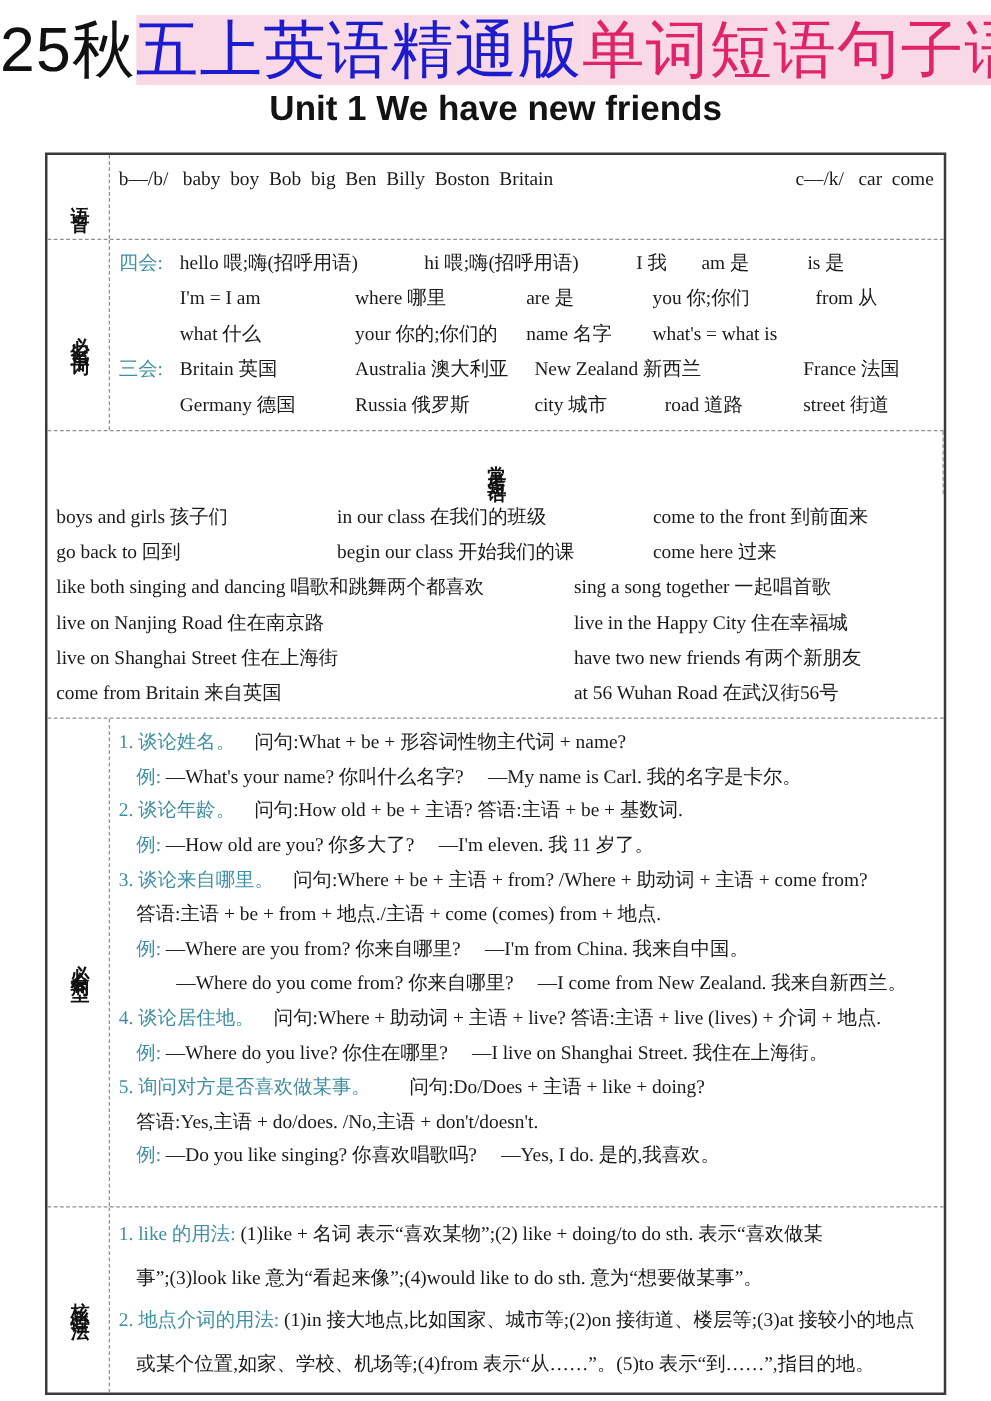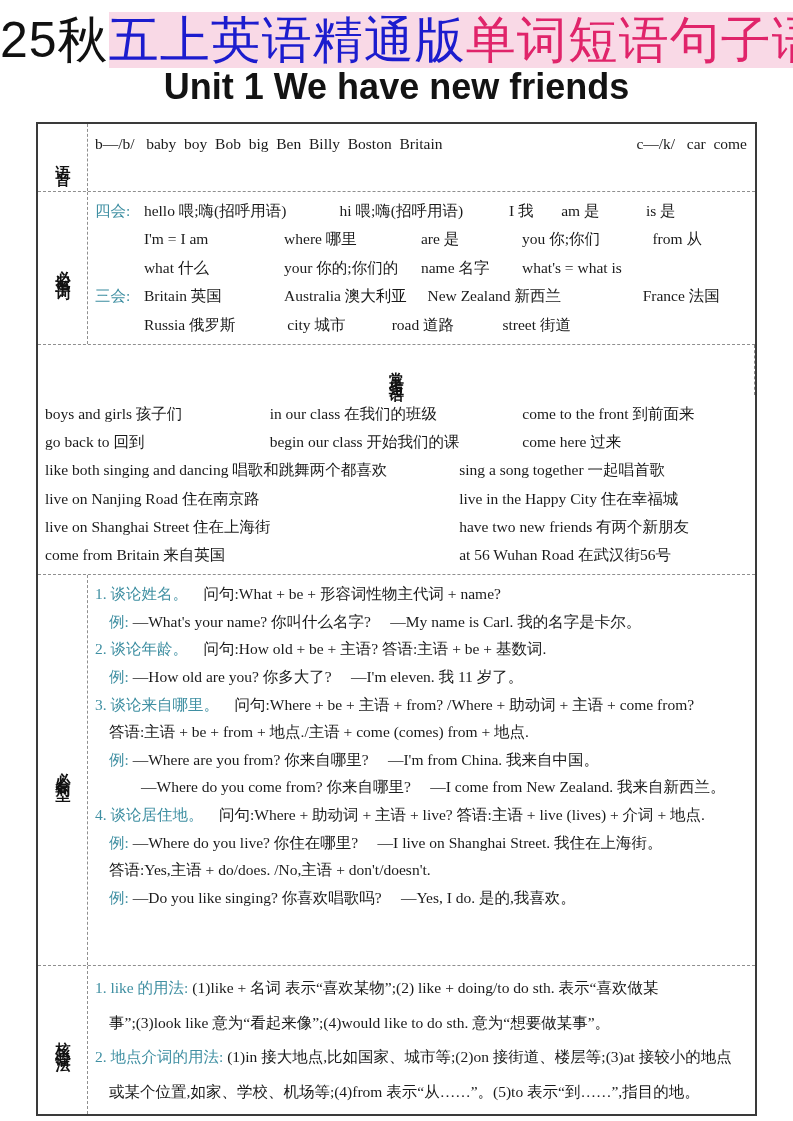--- a/index.html
+++ b/index.html
@@ -16,21 +16,21 @@
   .title{
     font-family:"Liberation Sans","DejaVu Sans",sans-serif;
     font-weight:400;font-size:50px;line-height:48px;letter-spacing:1px;
     white-space:nowrap;
   }
   .title .t-black{color:#111;}
   .title .t-blue{color:var(--title-blue);background:var(--hl-pink);}
   .title .t-red{color:var(--title-red);background:var(--hl-pink);}
   .subtitle{
     font-family:"Liberation Sans","DejaVu Sans",sans-serif;
-    font-weight:700;font-size:36px;line-height:46px;color:#131313;letter-spacing:0px;
+    font-weight:700;font-size:28px;line-height:46px;color:#131313;letter-spacing:0px;
   }
 
   
   .tbl{
     margin:12px 36px 0 36px;
     border:2px solid #3a3a3a;
     background:#fff;
   }
   .t-row{display:flex;align-items:stretch;}
   .t-row + .t-row{border-top:1px dashed #8f8f8f;}
@@ -83,21 +83,21 @@
           <div class="line"><span class="seg">b—/b/   baby  boy  Bob  big  Ben  Billy  Boston  Britain</span><span class="seg seg-right">c—/k/   car  come</span></div>
         </div>
       </div>
       <div class="t-row row-words">
         <div class="t-label">必记单词</div>
         <div class="t-content">
           <div class="line"><span class="seg accent" style="flex: 0 0 7.5%;">四会:</span><span class="seg" style="flex: 0 0 30%;">hello 喂;嗨(招呼用语)</span><span class="seg" style="flex: 0 0 26%;">hi 喂;嗨(招呼用语)</span><span class="seg" style="flex: 0 0 8%;">I 我</span><span class="seg" style="flex: 0 0 13%;">am 是</span><span class="seg">is 是</span></div>
           <div class="line"><span class="seg" style="flex: 0 0 7.5%;"></span><span class="seg" style="flex: 0 0 21.5%;">I'm = I am</span><span class="seg" style="flex: 0 0 21%;">where 哪里</span><span class="seg" style="flex: 0 0 15.5%;">are 是</span><span class="seg" style="flex: 0 0 20%;">you 你;你们</span><span class="seg">from 从</span></div>
           <div class="line"><span class="seg" style="flex: 0 0 7.5%;"></span><span class="seg" style="flex: 0 0 21.5%;">what 什么</span><span class="seg" style="flex: 0 0 21%;">your 你的;你们的</span><span class="seg" style="flex: 0 0 15.5%;">name 名字</span><span class="seg">what's = what is</span></div>
           <div class="line"><span class="seg accent" style="flex: 0 0 7.5%;">三会:</span><span class="seg" style="flex: 0 0 21.5%;">Britain 英国</span><span class="seg" style="flex: 0 0 22%;">Australia 澳大利亚</span><span class="seg" style="flex: 0 0 33%;">New Zealand 新西兰</span><span class="seg">France 法国</span></div>
-          <div class="line"><span class="seg" style="flex: 0 0 7.5%;"></span><span class="seg" style="flex: 0 0 22%;">Russia 俄罗斯</span><span class="seg" style="flex: 0 0 16%;">city 城市</span><span class="seg" style="flex: 0 0 17%;">road 道路</span><span class="seg">street 街道</span></div>
+          <div class="line"><span class="seg" style="flex: 0 0 7.5%;"></span><span class="seg" style="flex: 0 0 21.5%;">Germany 德国</span><span class="seg" style="flex: 0 0 22%;">Russia 俄罗斯</span><span class="seg" style="flex: 0 0 16%;">city 城市</span><span class="seg" style="flex: 0 0 17%;">road 道路</span><span class="seg">street 街道</span></div>
         </div>
       </div>
       <div class="t-row row-phrases">
         <div class="t-label">常考短语</div>
         <div class="t-content">
           <div class="line"><span class="seg" style="flex: 0 0 32%;">boys and girls 孩子们</span><span class="seg" style="flex: 0 0 36%;">in our class 在我们的班级</span><span class="seg">come to the front 到前面来</span></div>
           <div class="line"><span class="seg" style="flex: 0 0 32%;">go back to 回到</span><span class="seg" style="flex: 0 0 36%;">begin our class 开始我们的课</span><span class="seg">come here 过来</span></div>
           <div class="line"><span class="seg" style="flex: 0 0 59%;">like both singing and dancing 唱歌和跳舞两个都喜欢</span><span class="seg">sing a song together 一起唱首歌</span></div>
           <div class="line"><span class="seg" style="flex: 0 0 59%;">live on Nanjing Road 住在南京路</span><span class="seg">live in the Happy City 住在幸福城</span></div>
           <div class="line"><span class="seg" style="flex: 0 0 59%;">live on Shanghai Street 住在上海街</span><span class="seg">have two new friends 有两个新朋友</span></div>
@@ -110,20 +110,21 @@
           <div class="line"><span class="seg accent">1. 谈论姓名。</span><span class="seg">　问句:What + be + 形容词性物主代词 + name?</span></div>
           <div class="line"><span class="seg accent ind1">例:</span><span class="seg"> —What's your name? 你叫什么名字?　 —My name is Carl. 我的名字是卡尔。</span></div>
           <div class="line"><span class="seg accent">2. 谈论年龄。</span><span class="seg">　问句:How old + be + 主语? 答语:主语 + be + 基数词.</span></div>
           <div class="line"><span class="seg accent ind1">例:</span><span class="seg"> —How old are you? 你多大了?　 —I'm eleven. 我 11 岁了。</span></div>
           <div class="line"><span class="seg accent">3. 谈论来自哪里。</span><span class="seg">　问句:Where + be + 主语 + from? /Where + 助动词 + 主语 + come from?</span></div>
           <div class="line"><span class="seg ind1">答语:主语 + be + from + 地点./主语 + come (comes) from + 地点.</span></div>
           <div class="line"><span class="seg accent ind1">例:</span><span class="seg"> —Where are you from? 你来自哪里?　 —I'm from China. 我来自中国。</span></div>
           <div class="line"><span class="seg ind2">—Where do you come from? 你来自哪里?　 —I come from New Zealand. 我来自新西兰。</span></div>
           <div class="line"><span class="seg accent">4. 谈论居住地。</span><span class="seg">　问句:Where + 助动词 + 主语 + live? 答语:主语 + live (lives) + 介词 + 地点.</span></div>
           <div class="line"><span class="seg accent ind1">例:</span><span class="seg"> —Where do you live? 你住在哪里?　 —I live on Shanghai Street. 我住在上海街。</span></div>
+          <div class="line"><span class="seg accent">5. 询问对方是否喜欢做某事。</span><span class="seg">　　问句:Do/Does + 主语 + like + doing?</span></div>
           <div class="line"><span class="seg ind1">答语:Yes,主语 + do/does. /No,主语 + don't/doesn't.</span></div>
           <div class="line"><span class="seg accent ind1">例:</span><span class="seg"> —Do you like singing? 你喜欢唱歌吗?　 —Yes, I do. 是的,我喜欢。</span></div>
         </div>
       </div>
       <div class="t-row row-grammar">
         <div class="t-label">核心语法</div>
         <div class="t-content">
           <div class="line"><span class="seg accent">1. like 的用法:</span><span class="seg"> (1)like + 名词 表示“喜欢某物”;(2) like + doing/to do sth. 表示“喜欢做某</span></div>
           <div class="line"><span class="seg ind1">事”;(3)look like 意为“看起来像”;(4)would like to do sth. 意为“想要做某事”。</span></div>
           <div class="line"><span class="seg accent">2. 地点介词的用法:</span><span class="seg"> (1)in 接大地点,比如国家、城市等;(2)on 接街道、楼层等;(3)at 接较小的地点</span></div>

